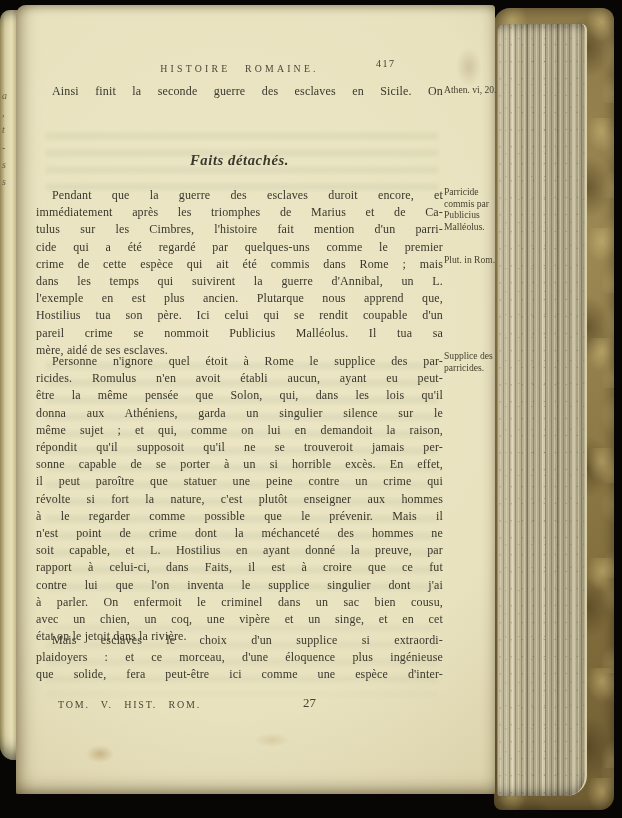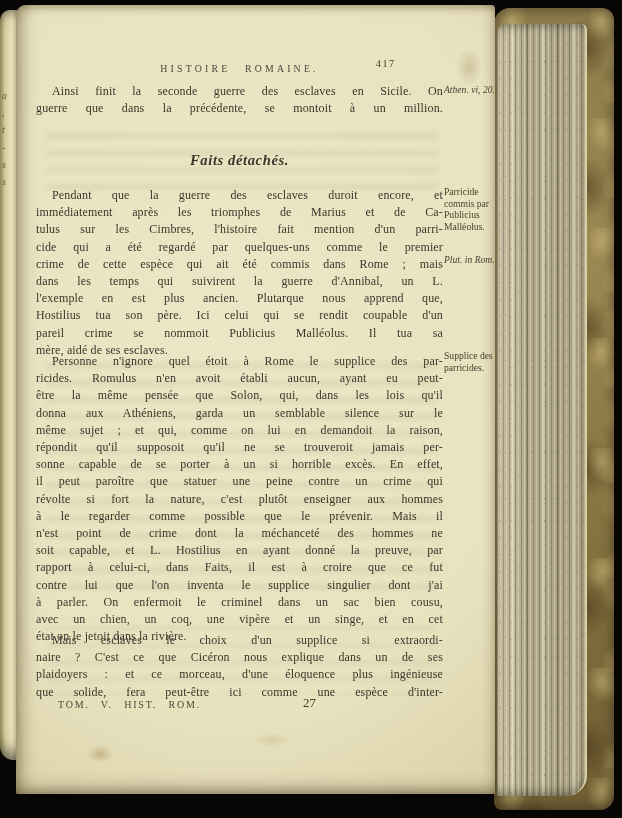--- a/index.html
+++ b/index.html
@@ -91,21 +91,21 @@
   .line.first{text-indent:16px;}
   .line.last{text-align-last:left;}
   .section-heading{
     position:absolute; top:147px; left:20px; width:407px; text-align:center;
     font-style:italic; font-size:14.6px; letter-spacing:.6px; color:var(--ink);font-weight:bold;
   }
   .note{
     position:absolute; left:428px; width:62px;
     font-size:9.6px; line-height:11.6px; color:#474231;
   }
-  .note.italic{font-style:italic;}
+  .note.italic{}
   .n0{top:79px}.n1{top:181px}.n2{top:249px}.n3{top:345px}
   .footer-signature{
     position:absolute; top:694px; left:42px;
     font-size:10px; letter-spacing:1.8px; word-spacing:7px; color:#4c473a;text-align:center;
   }
   .sheet-number{
     position:absolute; top:691px; left:287px; font-size:12.8px; color:#45412f;
   }
 </style>
 </head>
@@ -133,59 +133,57 @@
     <div class="bleed b3"></div>
     <div class="stain s1"></div>
     <div class="stain s2"></div>
     <div class="stain s3"></div>
 
     <div class="running-head">HISTOIRE ROMAINE.</div>
     <div class="page-number">417</div>
 
     <div class="para p0">
         <div class="line first">Ainsi finit la seconde guerre des esclaves en Sicile. On</div>
-        <div class="line">guerre que dans la précédente, se montoit à un million.</div>
       </div>
 
     <div class="section-heading">Faits détachés.</div>
 
     <div class="para p1">
         <div class="line first">Pendant que la guerre des esclaves duroit encore, et</div>
         <div class="line">immédiatement après les triomphes de Marius et de Ca-</div>
         <div class="line">tulus sur les Cimbres, l'histoire fait mention d'un parri-</div>
         <div class="line">cide qui a été regardé par quelques-uns comme le premier</div>
         <div class="line">crime de cette espèce qui ait été commis dans Rome ; mais</div>
         <div class="line">dans les temps qui suivirent la guerre d'Annibal, un L.</div>
         <div class="line">l'exemple en est plus ancien. Plutarque nous apprend que,</div>
         <div class="line">Hostilius tua son père. Ici celui qui se rendit coupable d'un</div>
         <div class="line">pareil crime se nommoit Publicius Malléolus. Il tua sa</div>
         <div class="line last">mère, aidé de ses esclaves.</div>
       </div>
     <div class="para p2">
         <div class="line first">Personne n'ignore quel étoit à Rome le supplice des par-</div>
         <div class="line">ricides. Romulus n'en avoit établi aucun, ayant eu peut-</div>
         <div class="line">être la même pensée que Solon, qui, dans les lois qu'il</div>
-        <div class="line">donna aux Athéniens, garda un semblable silence sur le</div>
+        <div class="line">donna aux Athéniens, garda un singulier silence sur le</div>
         <div class="line">même sujet ; et qui, comme on lui en demandoit la raison,</div>
         <div class="line">répondit qu'il supposoit qu'il ne se trouveroit jamais per-</div>
         <div class="line">sonne capable de se porter à un si horrible excès. En effet,</div>
         <div class="line">il peut paroître que statuer une peine contre un crime qui</div>
         <div class="line">révolte si fort la nature, c'est plutôt enseigner aux hommes</div>
         <div class="line">à le regarder comme possible que le prévenir. Mais il</div>
         <div class="line">n'est point de crime dont la méchanceté des hommes ne</div>
         <div class="line">soit capable, et L. Hostilius en ayant donné la preuve, par</div>
         <div class="line">rapport à celui-ci, dans Faits, il est à croire que ce fut</div>
         <div class="line">contre lui que l'on inventa le supplice singulier dont j'ai</div>
         <div class="line">à parler. On enfermoit le criminel dans un sac bien cousu,</div>
         <div class="line">avec un chien, un coq, une vipère et un singe, et en cet</div>
         <div class="line last">état on le jetoit dans la rivière.</div>
       </div>
     <div class="para p3">
         <div class="line first">Mais esclaves le choix d'un supplice si extraordi-</div>
-        <div class="line">naire ? C'est ce que Cicéron nous explique dans un de ses</div>
         <div class="line">plaidoyers : et ce morceau, d'une éloquence plus ingénieuse</div>
         <div class="line">que solide, fera peut-être ici comme une espèce d'inter-</div>
       </div>
 
     <div class="note n0 italic">Athen. vi, 20.</div>
     <div class="note n1">Parricide commis par Publicius Malléolus.</div>
     <div class="note n2 italic">Plut. in Rom.</div>
     <div class="note n3">Supplice des parricides.</div>
 
     <div class="footer-signature">TOM. V. HIST. ROM.</div>

